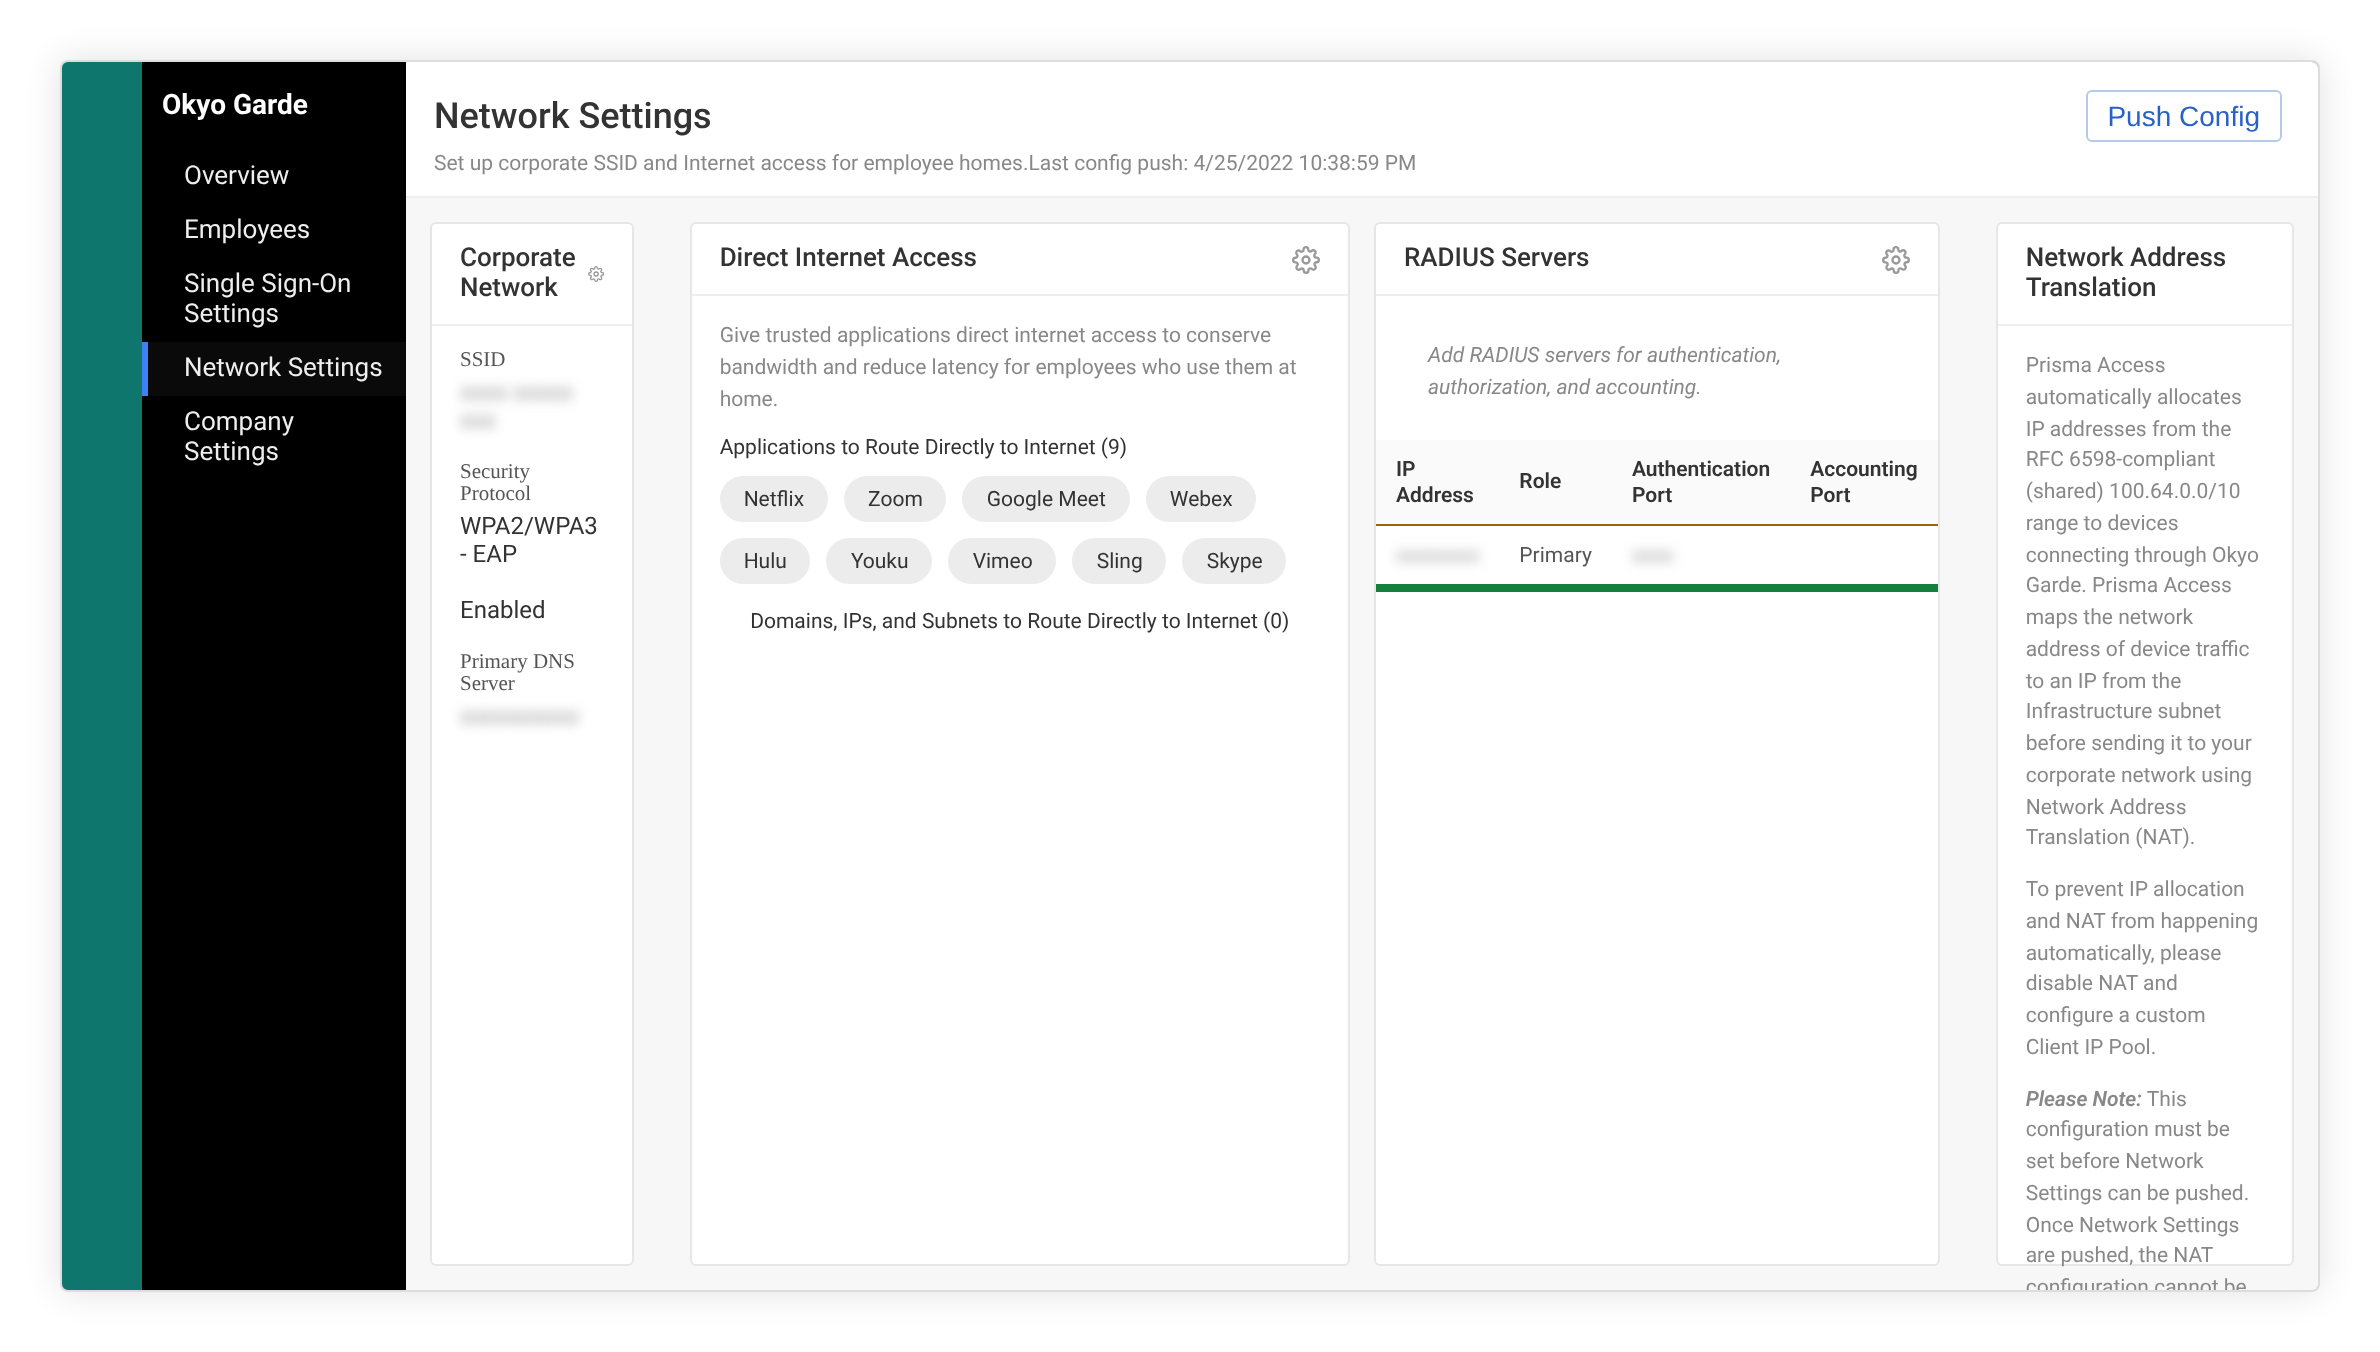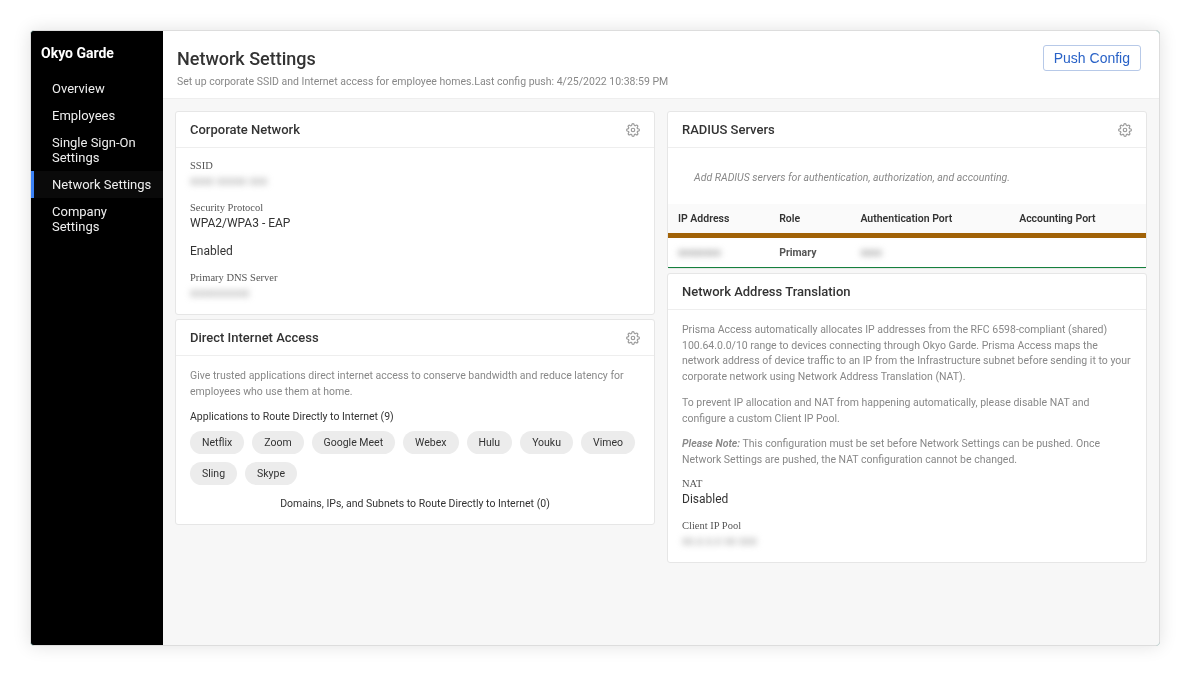--- a/index.html
+++ b/index.html
@@ -14,20 +14,21 @@
   }
   .app-frame {
     display: flex;
     width: 100%;
     height: 100%;
     border: 1px solid #ddd;
     border-radius: 4px;
     overflow: hidden;
     box-shadow: 0 0 18px rgba(0,0,0,0.12);
     background: #0f766e;
+    padding-left: 40px;
   }
   .sidebar {
     width: 132px;
     background: #000;
     color: #fff;
     display: flex;
     flex-direction: column;
     flex-shrink: 0;
   }
   .brand {
@@ -90,21 +91,21 @@
   }
   .subrow { display: flex; align-items: center; }
   .content {
     flex: 1;
     background: #f7f7f7;
     padding: 12px;
     display: flex;
     gap: 12px;
     overflow: auto;
   }
-  .col { display: flex; flex-direction: column; gap: 4px; flex: 1; }
+  .col { display: flex; flex-direction: row; gap: 28px; flex: 1; }
   .card {
     background: #fff;
     border: 1px solid #e6e6e6;
     border-radius: 3px;
   }
   .card-header {
     display: flex;
     justify-content: space-between;
     align-items: center;
     padding: 10px 14px;
@@ -158,28 +159,27 @@
     padding: 5px 12px;
     font-size: 10.5px;
     color: #333;
   }
   .table { width: 100%; border-collapse: collapse; font-size: 10.5px; }
   .table th {
     text-align: left;
     font-weight: 600;
     color: #333;
     padding: 8px 10px;
-    border-bottom: 5px solid #a16207;
+    border-bottom: 1px solid #a16207;
     background: #fafafa;
   }
   .table td {
     padding: 8px 10px;
-    border-bottom: 1px solid #15803d;
+    border-bottom: 4px solid #15803d;
     color: #555;
-    font-weight: bold;
   }
   .note-label { font-weight: 600; font-style: italic; }
 </style>
 </head>
 <body>
 
 <div class="app-frame">
 
   <aside class="sidebar">
     <div class="brand">Okyo Garde</div>

